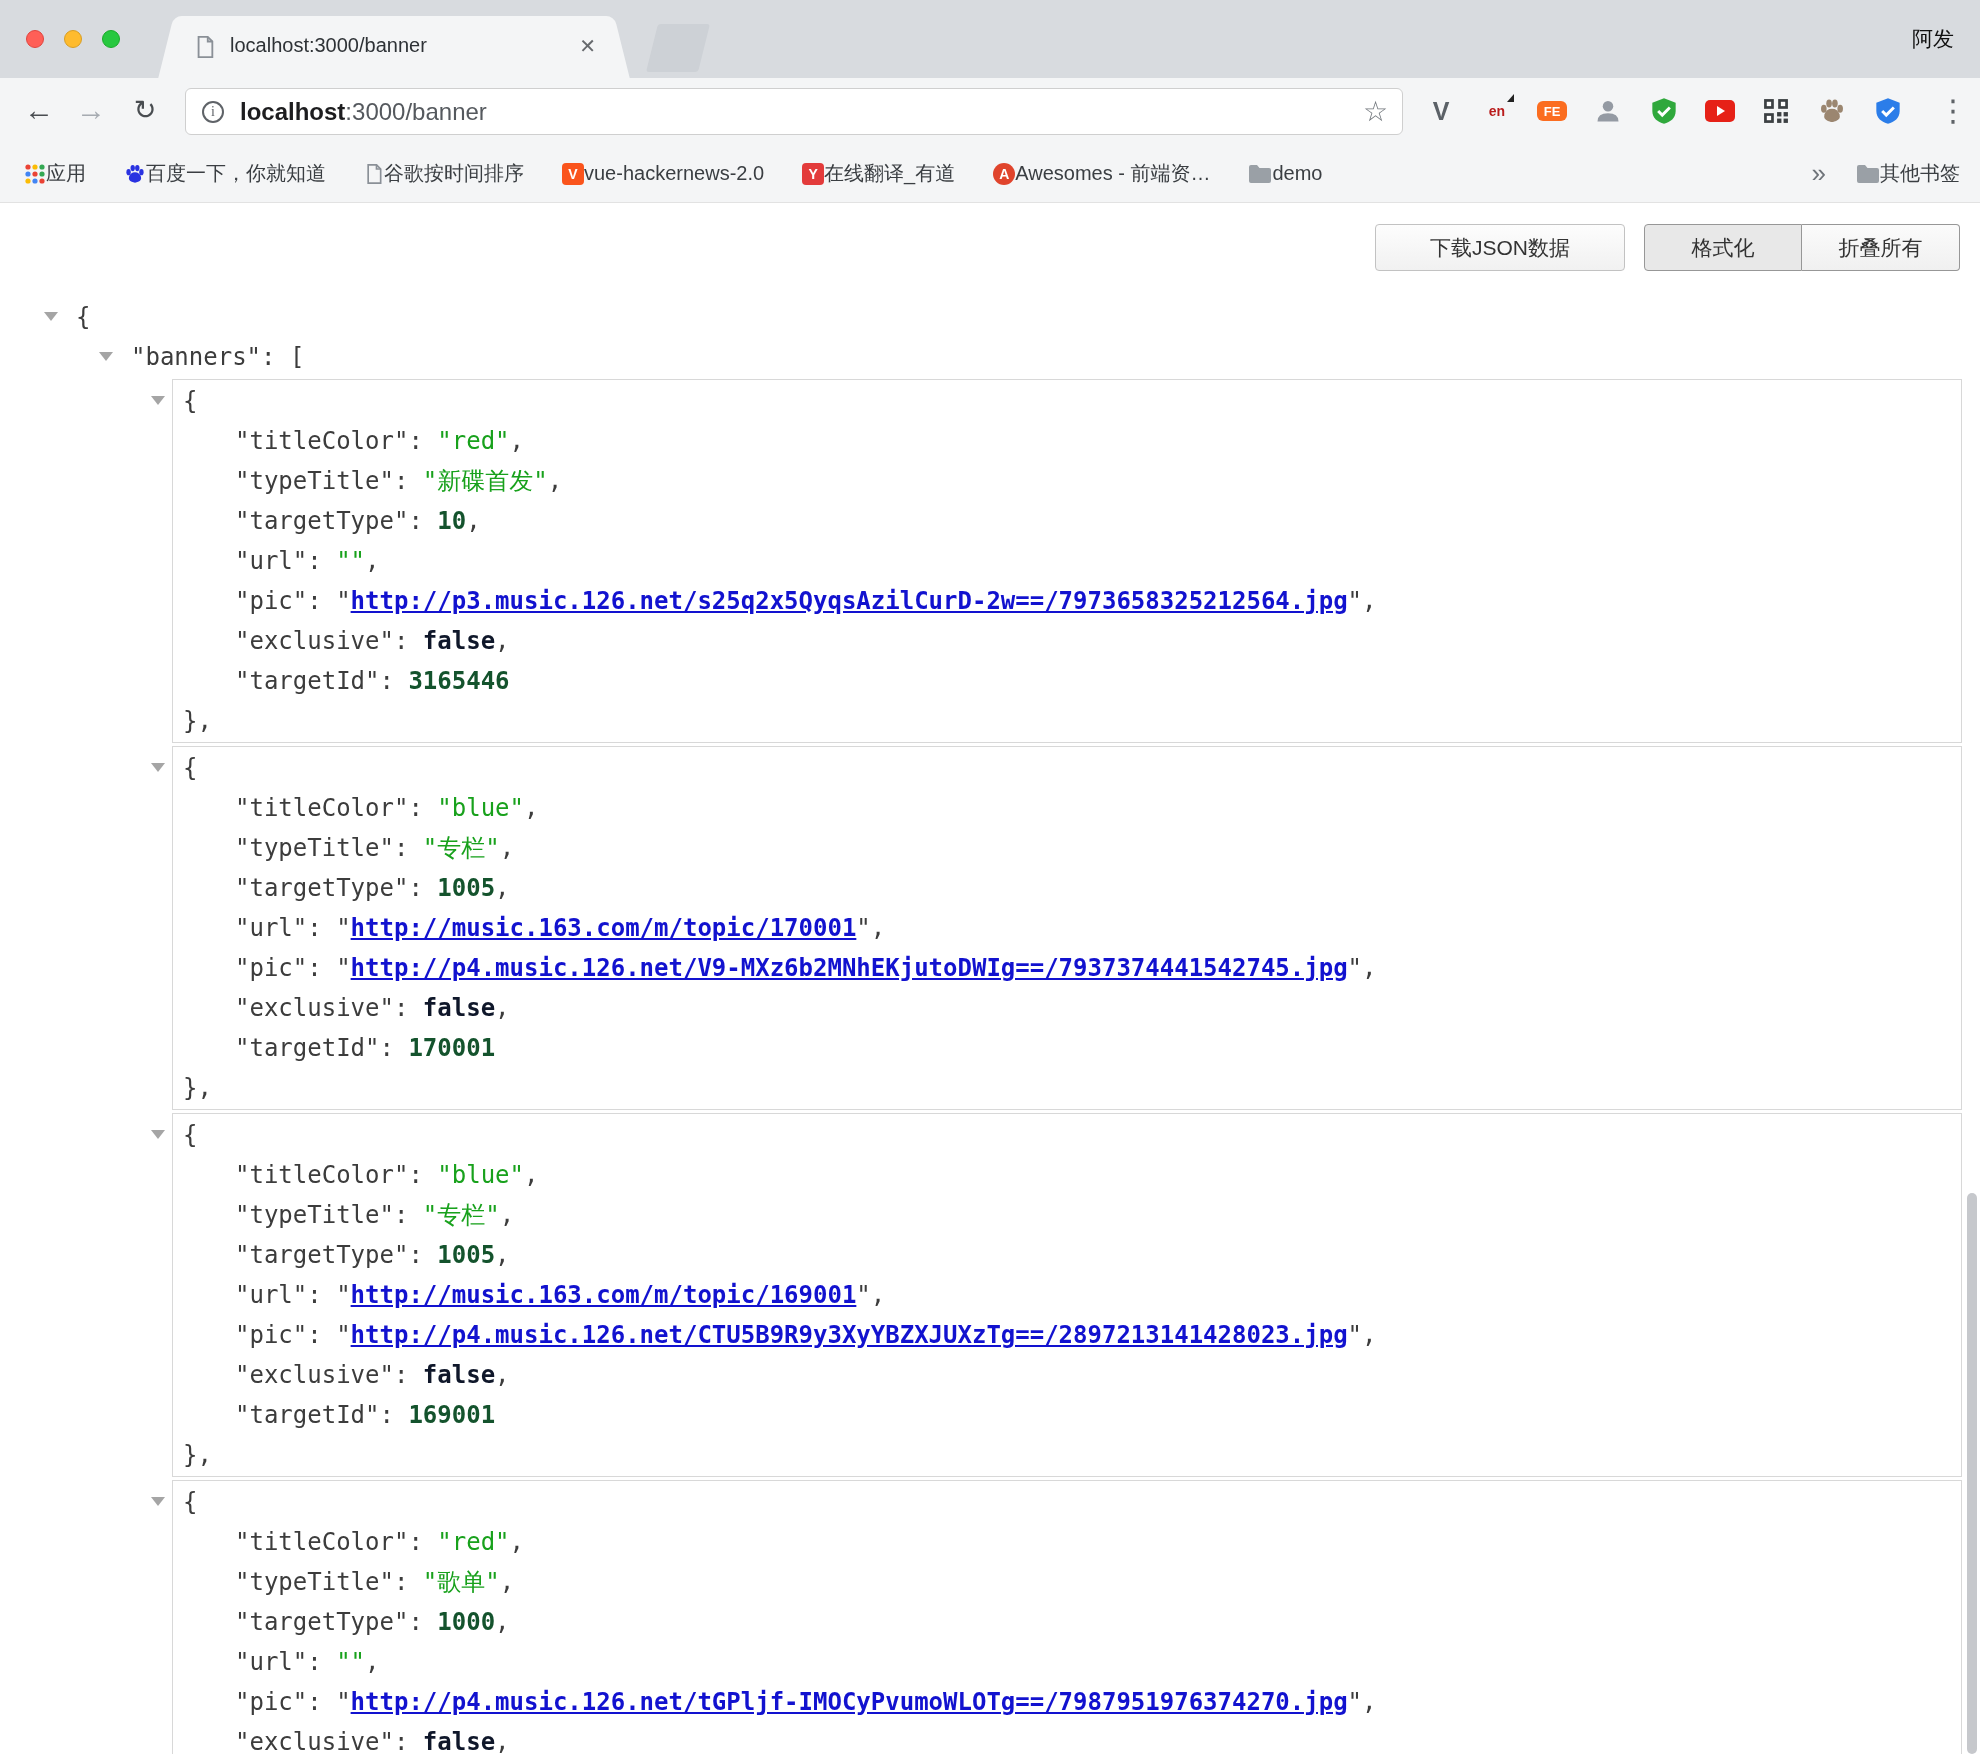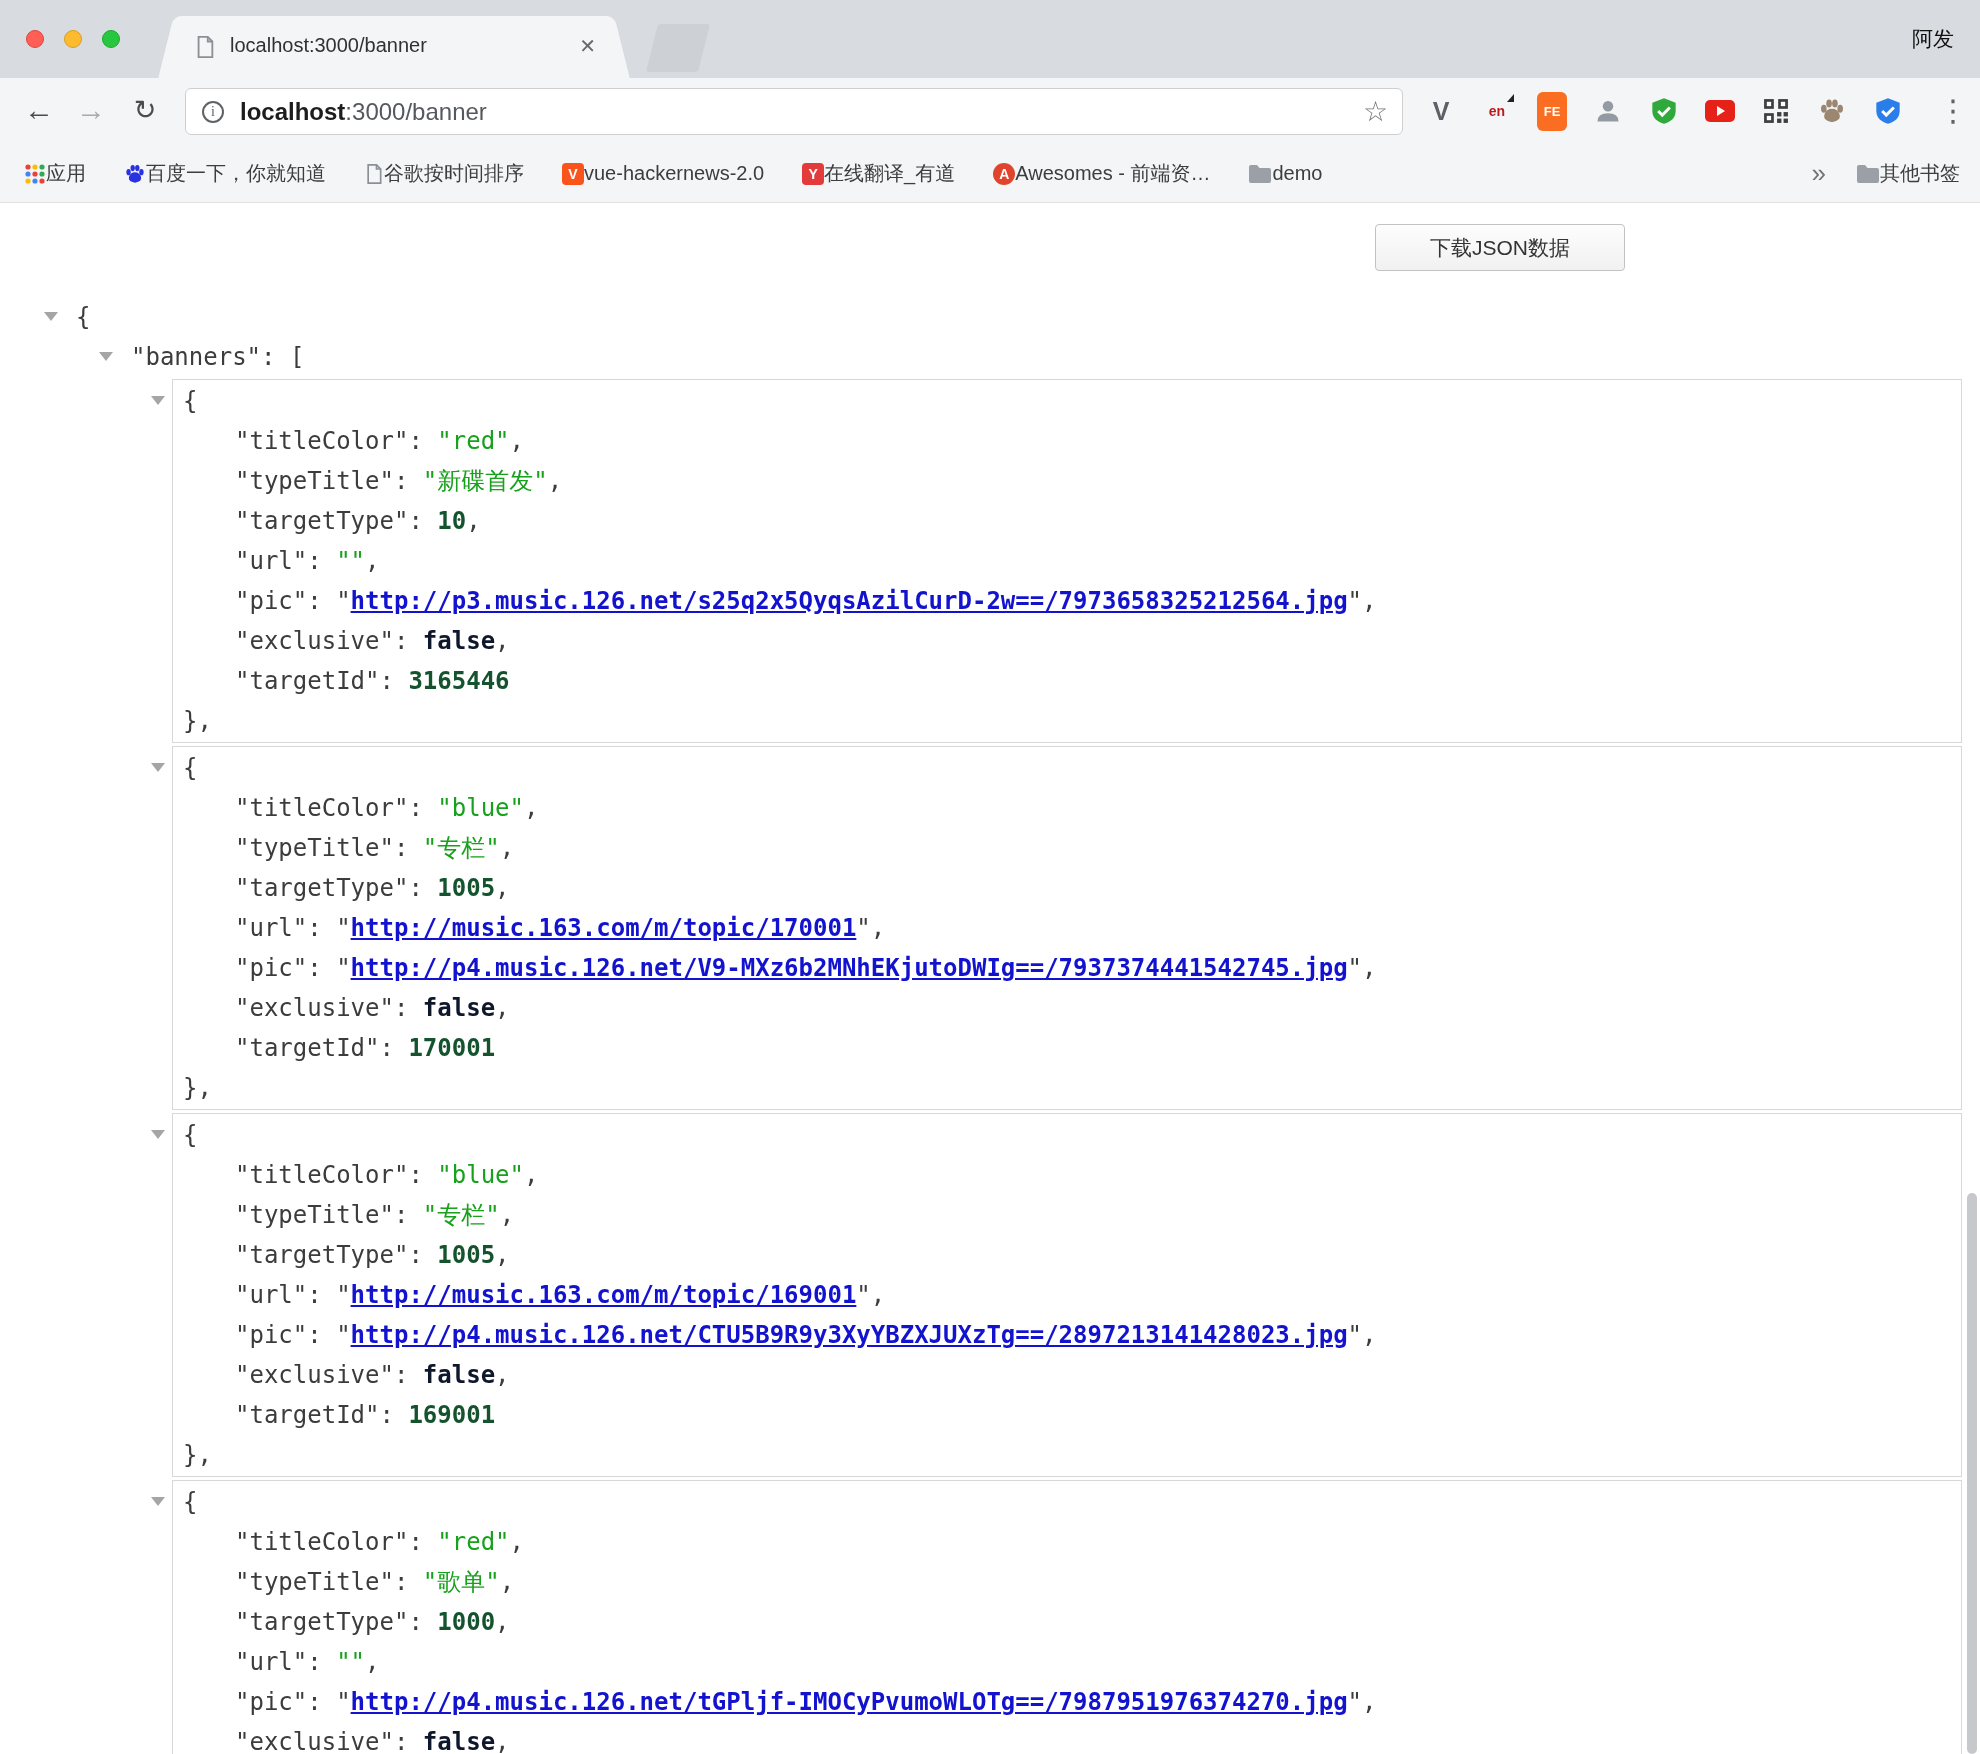--- a/index.html
+++ b/index.html
@@ -31,21 +31,21 @@
   .info-icon { position:absolute; left:16px; top:12px; width:22px; height:22px; border:2px solid #5f6368; border-radius:50%; color:#5f6368; font-size:14px; line-height:18px; text-align:center; font-family:"Liberation Serif", serif; }
   .info-icon::after { content:"i"; }
   .url-text { position:absolute; left:54px; top:8px; font-size:24px; line-height:30px; white-space:nowrap; }
   .url-host { color:#1d1d1f; font-weight:700; }
   .url-path { color:#55595e; }
   .star-icon { position:absolute; right:14px; top:6px; font-size:28px; color:#73787e; }
   .ext { position:absolute; top:17px; width:32px; height:32px; display:flex; align-items:center; justify-content:center; }
   .ext-glyph-v { font-size:25px; font-weight:700; color:#5b6167; }
   .ext-translate { position:relative; font-size:14px; font-weight:700; color:#b91c1c; }
   .ext-translate::after { content:""; position:absolute; right:-9px; top:-9px; width:0; height:0; border-left:7px solid transparent; border-bottom:8px solid #222; }
-  .ext-fe { width:30px; height:39px; border-radius:6px; background:#fb6d20; color:#fff; font-size:13px; font-weight:700; display:flex; align-items:center; justify-content:center; }
+  .ext-fe { width:30px; height:20px; border-radius:6px; background:#fb6d20; color:#fff; font-size:13px; font-weight:700; display:flex; align-items:center; justify-content:center; }
   .menu-dots { position:absolute; left:1938px; top:15px; font-size:30px; color:#5f6368; }
 
   
   .bookmarks { position:absolute; top:145px; left:0; right:0; height:58px; background:#f4f5f6; border-bottom:1px solid #e2e2e2; }
   .bm-left { position:absolute; left:24px; top:0; height:57px; display:flex; align-items:center; gap:38px; }
   .bm-right { position:absolute; right:20px; top:0; height:57px; display:flex; align-items:center; gap:30px; }
   .bm-item { display:flex; align-items:center; gap:0; font-size:20px; color:#3a3e42; white-space:nowrap; }
   .badge { width:22px; height:22px; border-radius:4px; color:#fff; font-size:14px; font-weight:700; display:flex; align-items:center; justify-content:center; }
   .badge.orange { background:#fa541c; }
   .badge.red { background:#e33b3b; }
@@ -228,20 +228,24 @@
       <svg width="24" height="20" viewBox="0 0 24 20">
           <path d="M1 3q0-2 2-2h6l2.5 3H21q2 0 2 2v11q0 2-2 2H3q-2 0-2-2z" fill="#9aa0a6"></path>
         </svg>
       <span>其他书签</span>
     </span>
   </div>
 </div>
 
 <div class="content">
   <div class="btn download-btn">下载JSON数据</div>
+  <div class="btn-group">
+    <div class="btn g-btn format">格式化</div>
+    <div class="btn g-btn collapse">折叠所有</div>
+  </div>
 
   <div class="json-tree" id="json-tree">
       <div class="json-line" style="padding-left: 76px;"><span class="tri" style="left: 44px;"></span><span class="punc">{</span></div>
       <div class="json-line" style="padding-left: 131px;"><span class="tri" style="left: 99px;"></span><span class="key">"banners"</span><span class="punc">: [</span></div>
       <div class="obj-box">
         <div class="json-line" style="padding-left: 10px;"><span class="tri" style="left: -22px;"></span><span class="punc">{</span></div>
         <div class="json-line" style="padding-left: 62px;"><span class="key">"titleColor"</span><span class="punc">: </span><span class="str">"red"</span><span class="punc">,</span></div>
         <div class="json-line" style="padding-left: 62px;"><span class="key">"typeTitle"</span><span class="punc">: </span><span class="str">"新碟首发"</span><span class="punc">,</span></div>
         <div class="json-line" style="padding-left: 62px;"><span class="key">"targetType"</span><span class="punc">: </span><span class="num">10</span><span class="punc">,</span></div>
         <div class="json-line" style="padding-left: 62px;"><span class="key">"url"</span><span class="punc">: </span><span class="str">""</span><span class="punc">,</span></div>

